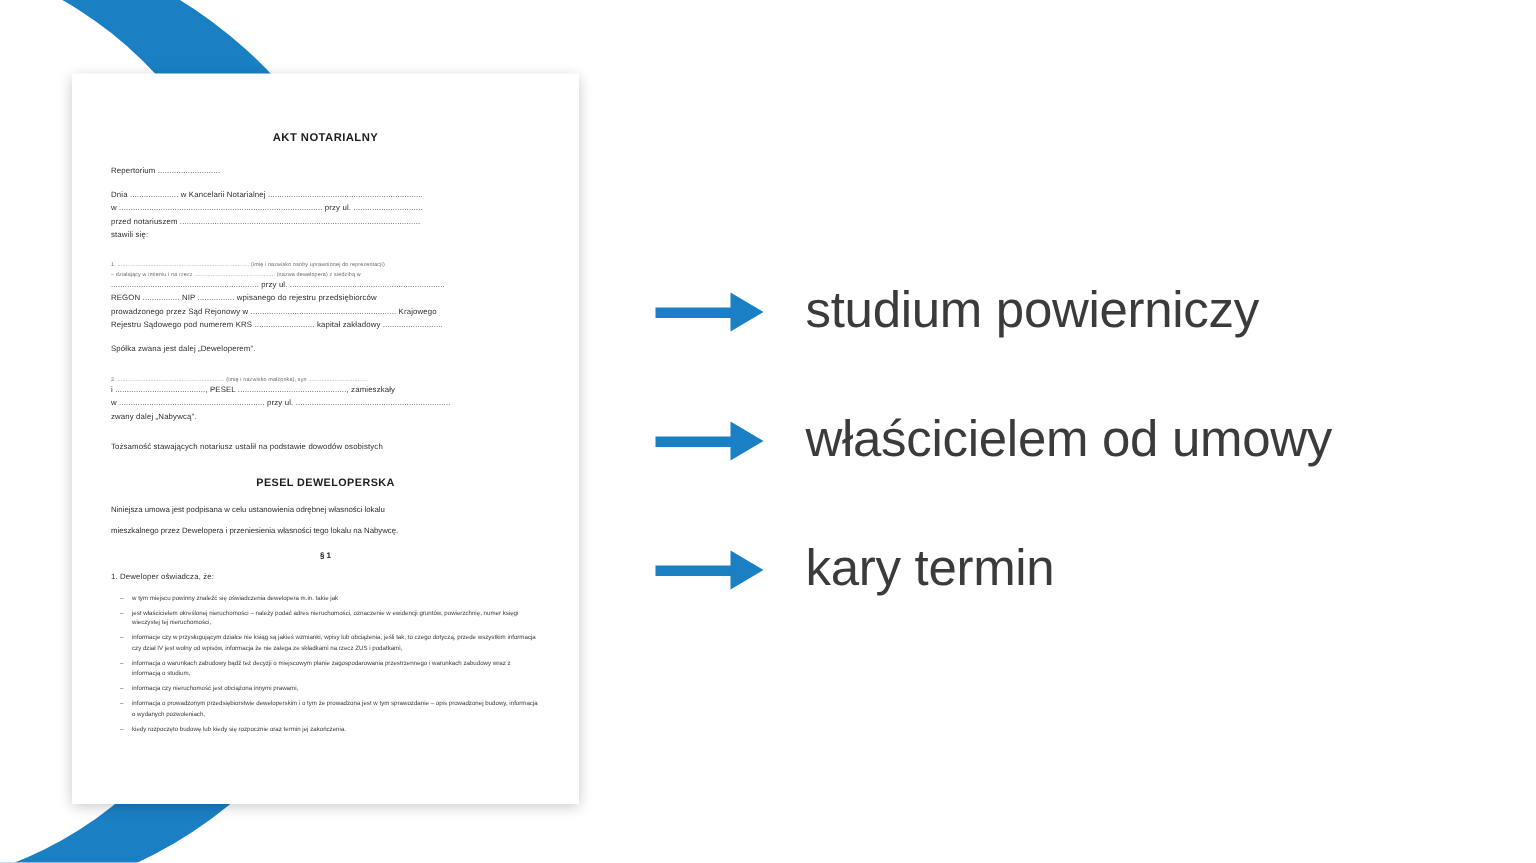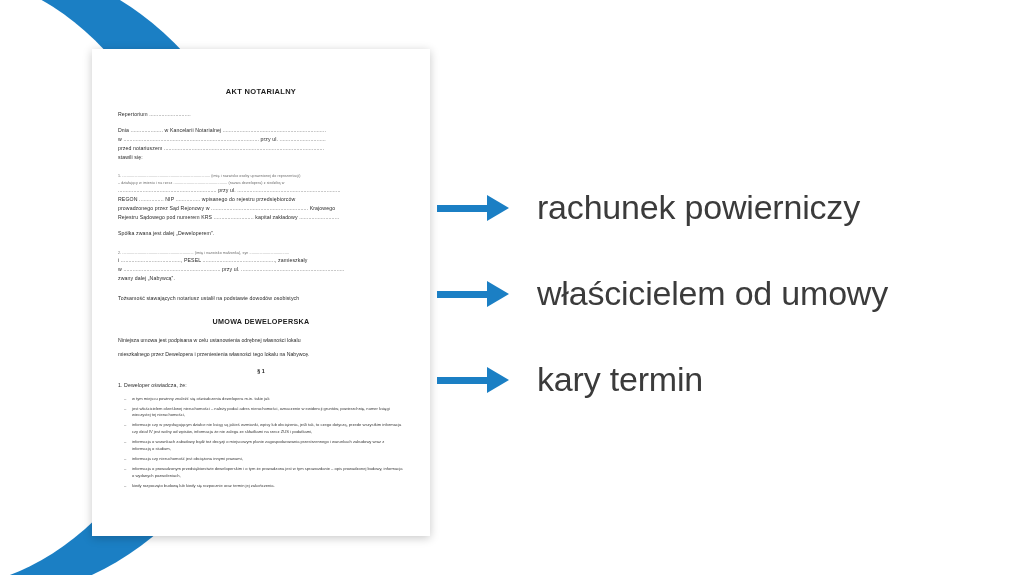--- a/index.html
+++ b/index.html
@@ -42,21 +42,20 @@
     position: absolute;
     left: 48px;
     top: 49px;
     width: 338px;
     height: 487px;
     background: #ffffff;
     box-shadow: 0 2px 9px rgba(0,0,0,0.22);
     z-index: 3;
     padding: 0;
     box-sizing: border-box;
-    margin-left: 44px;
   }
   .sheet-inner {
     padding: 30px 26px 14px 26px;
     box-sizing: border-box;
     height: 100%;
   }
 
   .doc-title {
     text-align: center;
     font-size: 7.5px;
@@ -194,21 +193,21 @@
     <div class="line">Rejestru Sądowego pod numerem KRS .......................... kapitał zakładowy ..........................</div>
     <div class="line gap-top">Spółka zwana jest dalej „Deweloperem”.</div>
 
     <div class="line gap-top-lg sub">2. ................................................................. (imię i nazwisko małżonka), syn ....................................</div>
     <div class="line">i ......................................., PESEL ..............................................., zamieszkały</div>
     <div class="line">w ............................................................... przy ul. ...................................................................</div>
     <div class="line">zwany dalej „Nabywcą”.</div>
 
     <div class="line gap-top-lg">Tożsamość stawających notariusz ustalił na podstawie dowodów osobistych</div>
 
-    <div class="doc-title2">UMOWA DEWELOPERSKA</div>
+    <div class="doc-title2">PESEL DEWELOPERSKA</div>
 
     <div class="para">Niniejsza umowa jest podpisana w celu ustanowienia odrębnej własności lokalu</div>
     <div class="para">mieszkalnego przez Dewelopera i przeniesienia własności tego lokalu na Nabywcę.</div>
 
     <div class="section-mark">§ 1</div>
 
     <div class="line">1. Deweloper oświadcza, że:</div>
 
     <ul class="bullets">
       <li>w tym miejscu powinny znaleźć się oświadczenia dewelopera m.in. takie jak</li>
@@ -223,21 +222,21 @@
   </div>
 </div>
 
 <div class="points">
 
   <div class="point-row">
     <div class="arrow">
       <div class="shaft"></div>
         <div class="head"></div>
     </div>
-    <div class="point-label">rachunek powierniczy</div>
+    <div class="point-label">studium powierniczy</div>
   </div>
 
   <div class="point-row">
     <div class="arrow">
       <div class="shaft"></div>
         <div class="head"></div>
     </div>
     <div class="point-label">właścicielem od umowy</div>
   </div>
 

